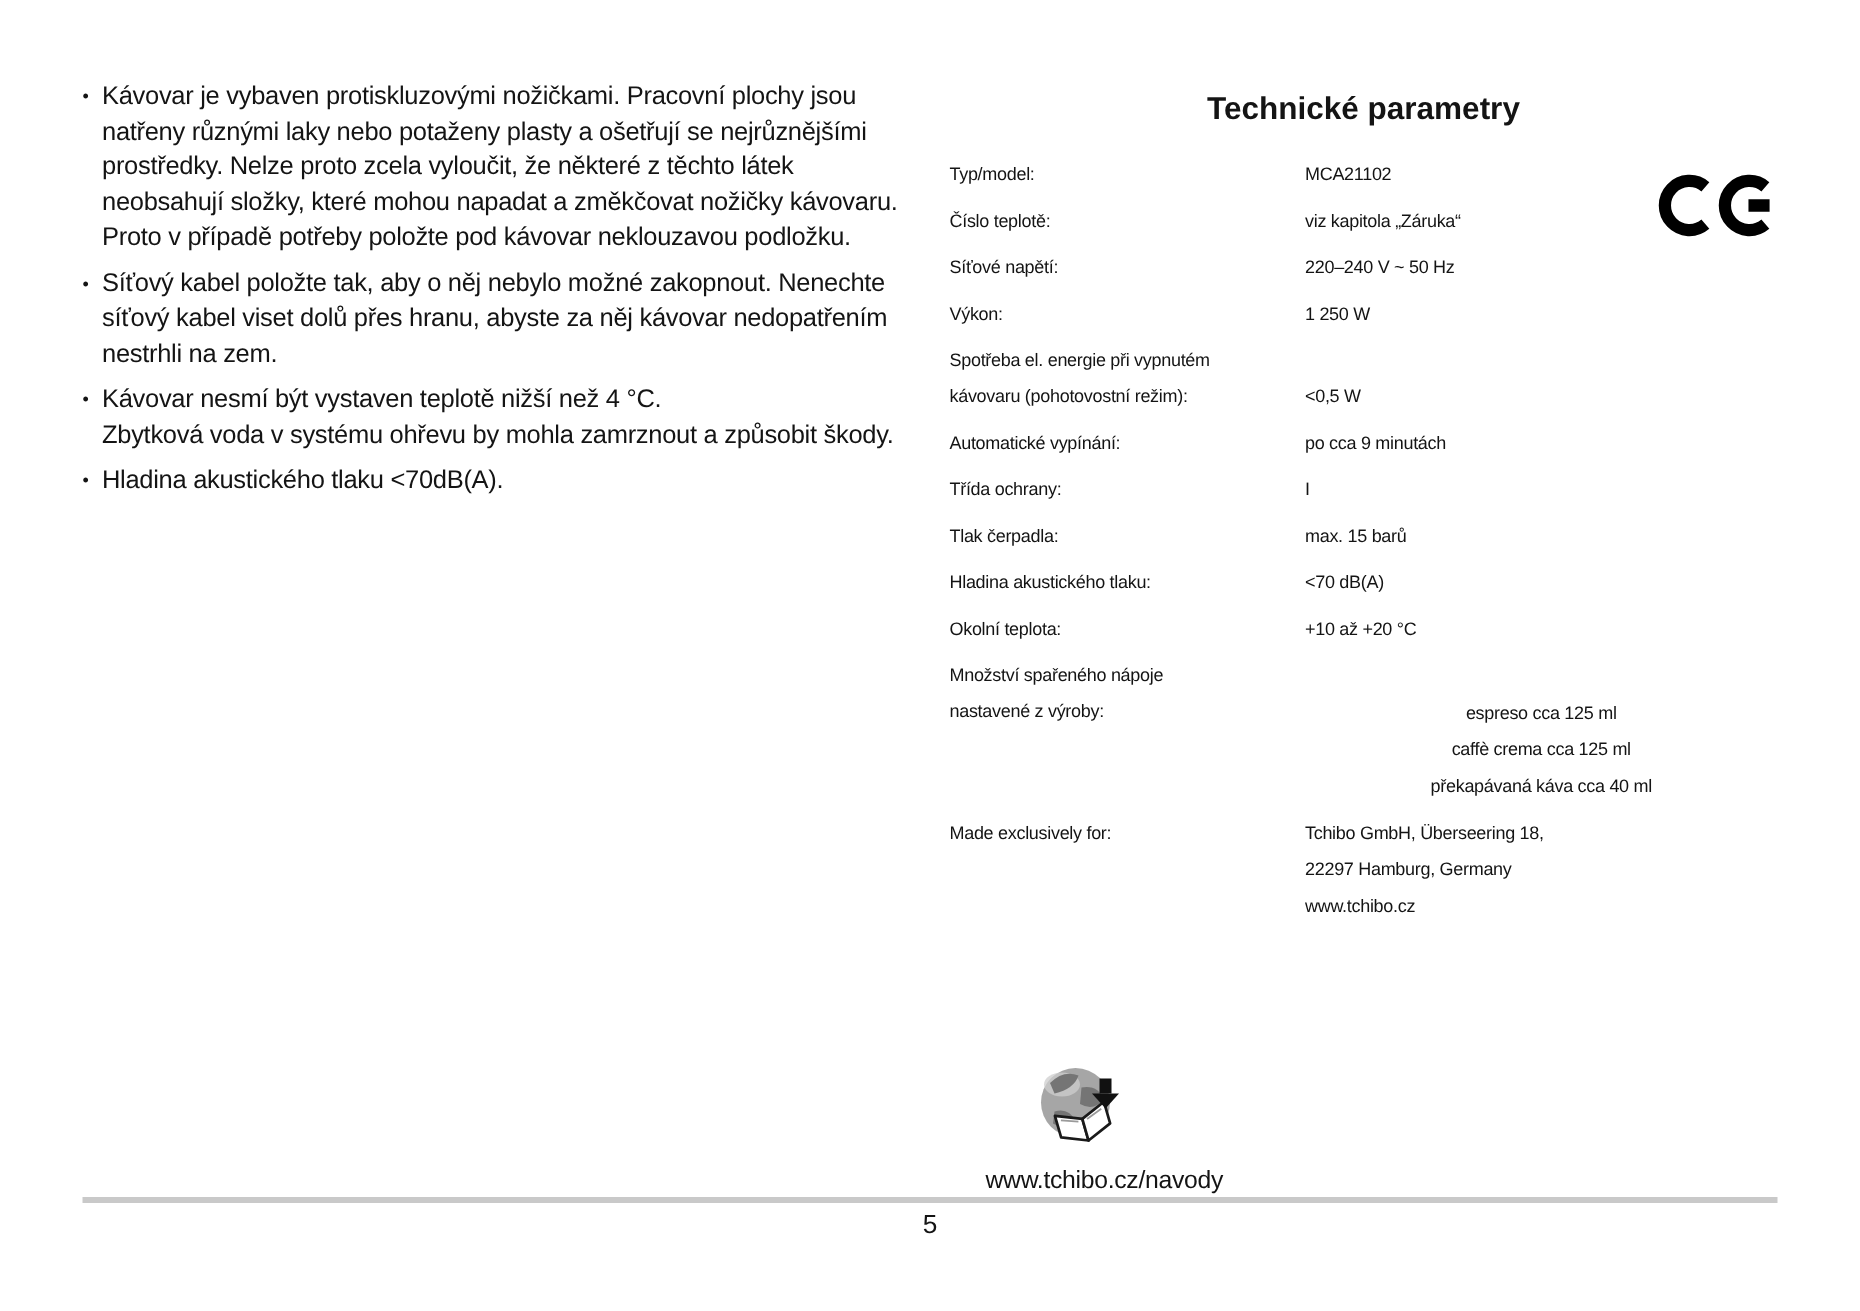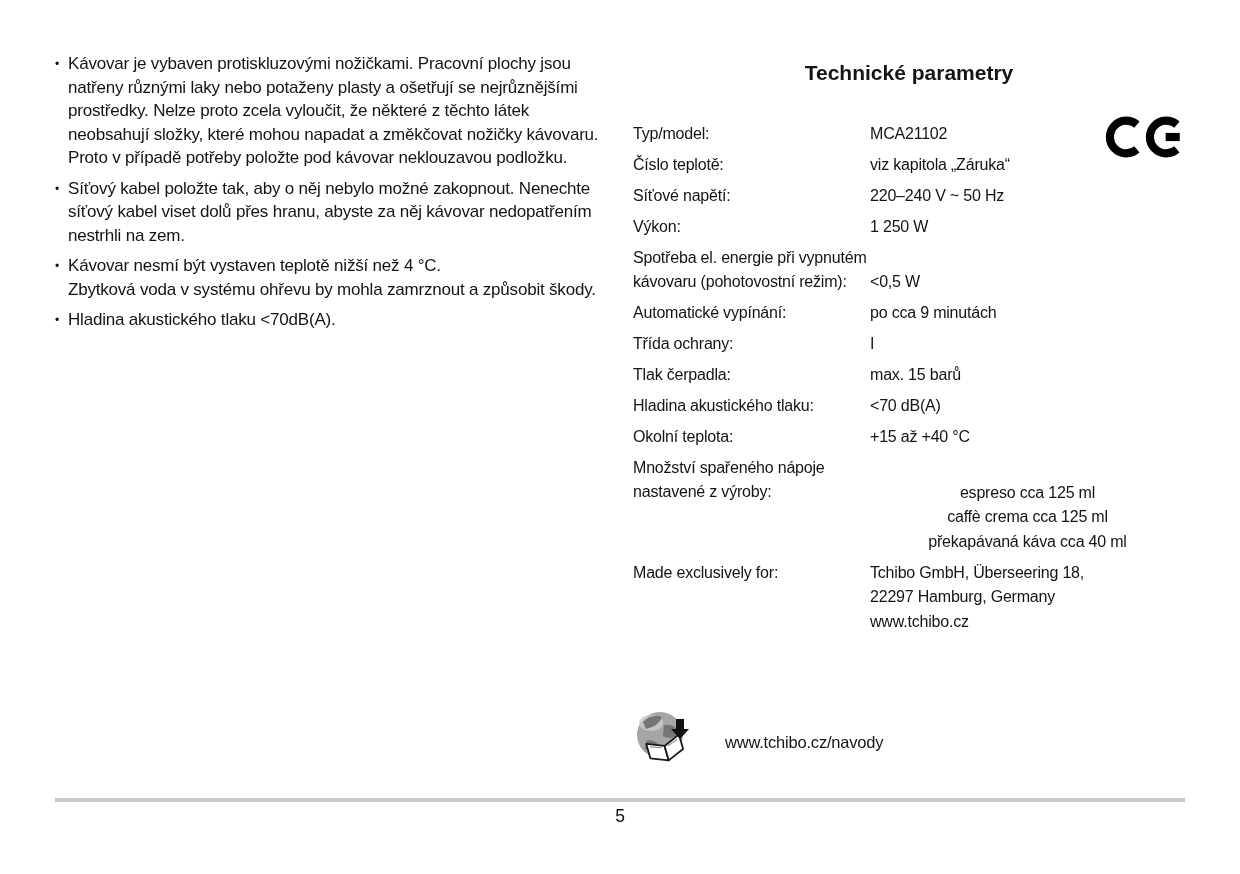--- a/index.html
+++ b/index.html
@@ -62,23 +62,23 @@
     left: 1102px;
     top: 111px;
     width: 80px;
     height: 52px;
   }
   .ce-mark svg { display: block; width: 100%; height: 100%; }
 
   .params {
     position: absolute;
     left: 633px;
-    top: 122px;
+    top: 104px;
     width: 552px;
-    font-size: 16px;
+    font-size: 12px;
   }
   .prow {
     display: flex;
     margin-bottom: 6.5px;
   }
   .prow.align-end { align-items: flex-end; }
   .plabel {
     flex: 0 0 237px;
     width: 237px;
     line-height: 24px;
@@ -91,20 +91,21 @@
   }
   .pvalue.offset-one-line { padding-top: 25px; text-align: center; }
 
   
   .weblink {
     position: absolute;
     left: 633px;
     top: 706px;
     display: flex;
     align-items: center;
+    flex-direction: column;
   }
   .globe-icon {
     display: inline-block;
     width: 68px;
     height: 62px;
   }
   .globe-icon svg { display: block; width: 100%; height: 100%; }
   .weblink .linktext {
     margin-left: 24px;
     font-size: 16.5px;
@@ -198,21 +199,21 @@
     <div class="prow">
       <div class="plabel">Tlak čerpadla:</div>
       <div class="pvalue">max. 15 barů</div>
     </div>
     <div class="prow">
       <div class="plabel">Hladina akustického tlaku:</div>
       <div class="pvalue">&lt;70 dB(A)</div>
     </div>
     <div class="prow">
       <div class="plabel">Okolní teplota:</div>
-      <div class="pvalue">+15 až +40 °C</div>
+      <div class="pvalue">+10 až +20 °C</div>
     </div>
     <div class="prow">
       <div class="plabel">Množství spařeného nápoje
 nastavené z výroby:</div>
       <div class="pvalue offset-one-line">espreso cca 125 ml
 caffè crema cca 125 ml
 překapávaná káva cca 40 ml</div>
     </div>
     <div class="prow">
       <div class="plabel">Made exclusively for:</div>

